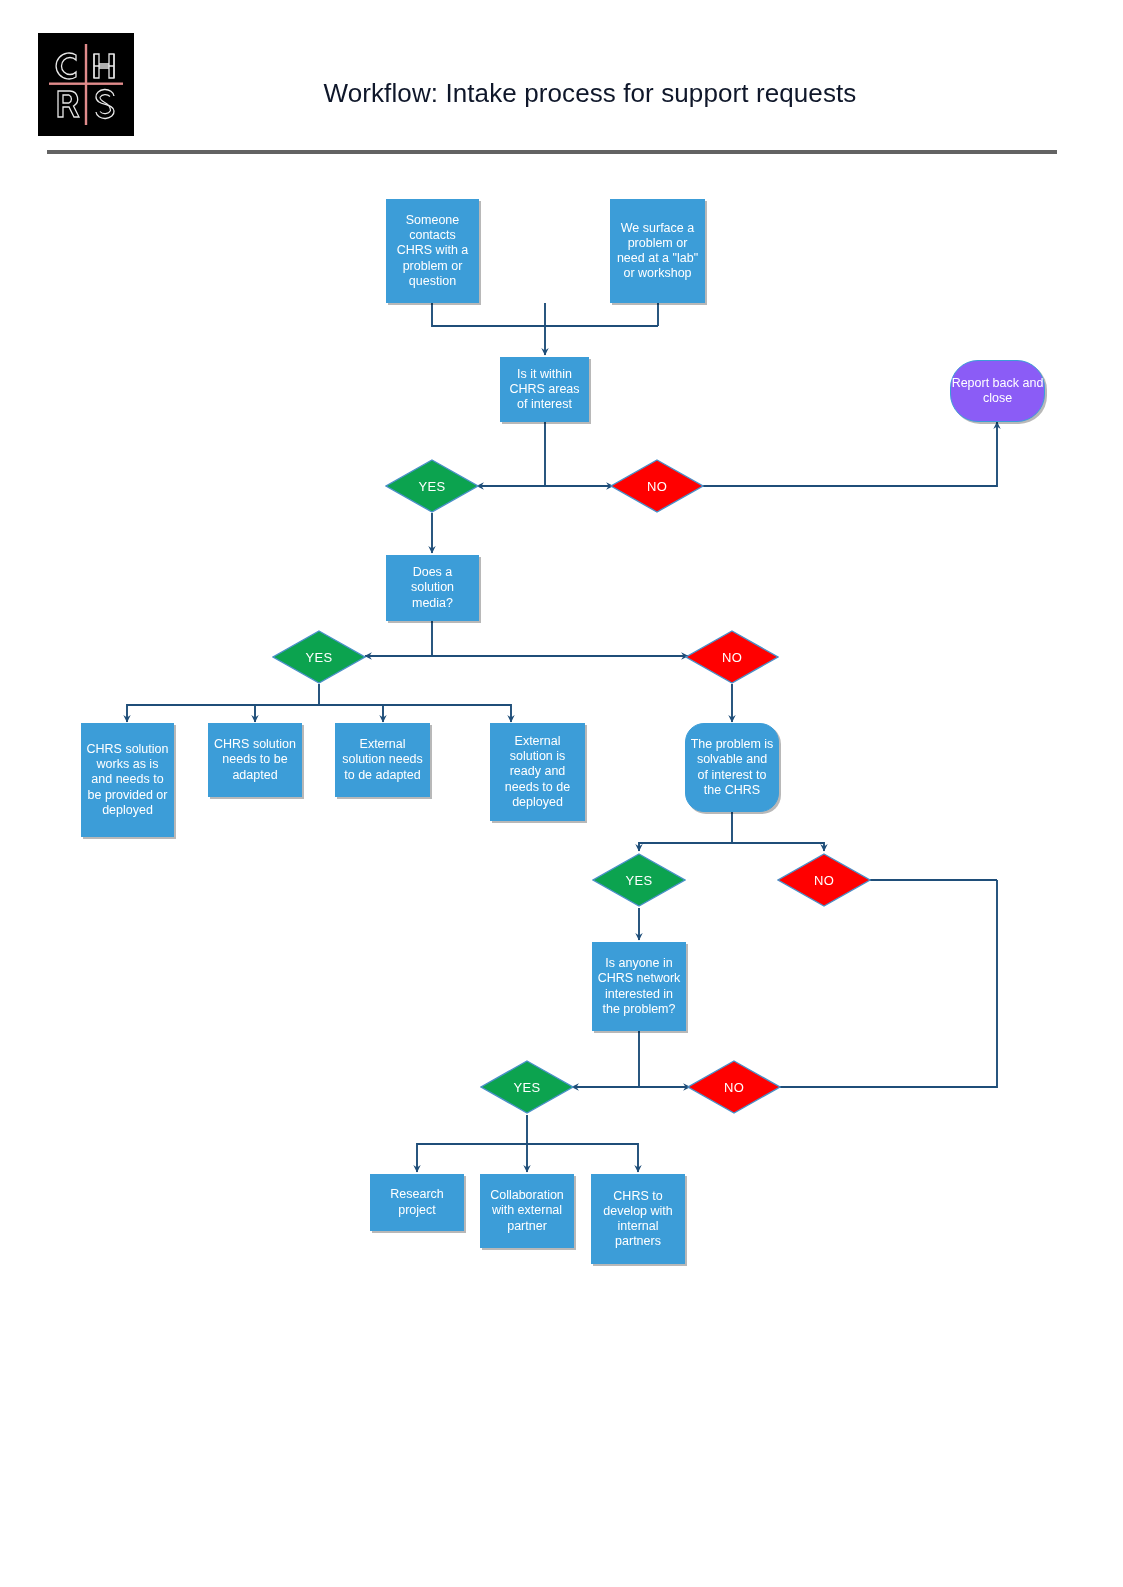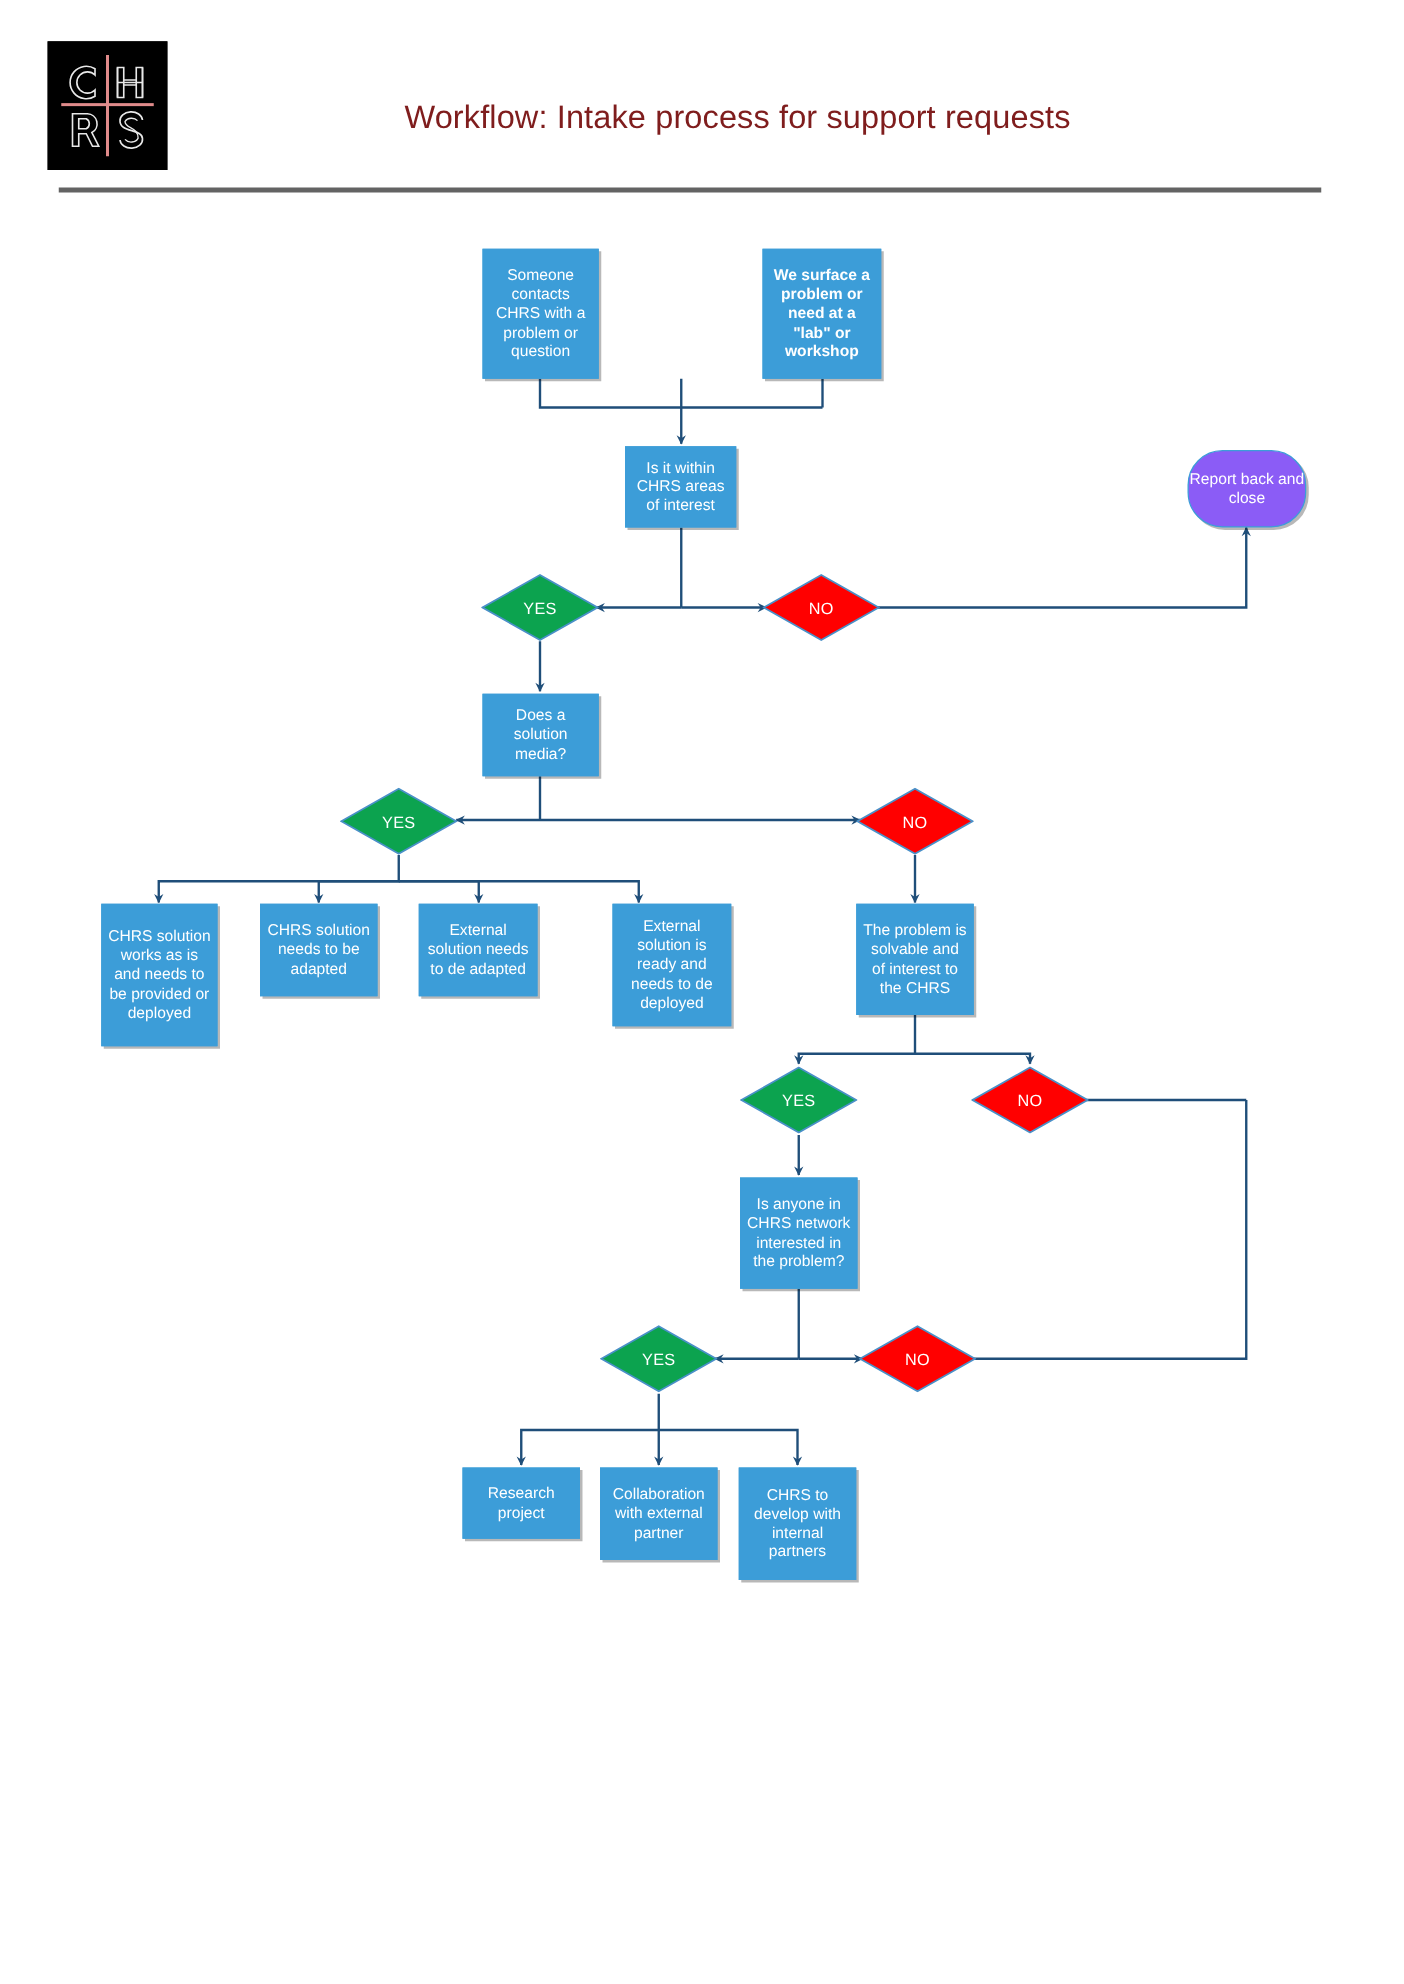--- a/index.html
+++ b/index.html
@@ -28,21 +28,21 @@
     width: 96px; height: 103px;
     background: #000000;
   }
   #logo svg { display: block; }
   #page-title {
     position: absolute;
     left: 150px; top: 78px;
     width: 880px;
     text-align: center;
     font-size: 26px;
-    color: #7f1d1d;
+    color: #0f172a;
     font-family: "Liberation Sans", sans-serif;
     letter-spacing: 0.1px;
   }
   #header-rule {
     position: absolute;
     left: 47px; top: 150px;
     width: 1010px; height: 4px;
     background: #636363;
   }
 
@@ -183,21 +183,21 @@
       <path d="M527,1144 L527,1172" marker-end="url(#ah)"></path>
       <path d="M527,1144 L638,1144 L638,1172" marker-end="url(#ah)"></path>
     </g>
   </svg>
 
   <div class="node box" style="left:386px; top:199px; width:93px; height:104px;">
     <span class="node-text">Someone contacts CHRS with a problem or question</span>
   </div>
 
 
-  <div class="node box" style="left:610px; top:199px; width:95px; height:104px;font-weight:bold;">
+  <div class="node box" style="left:610px; top:199px; width:95px; height:104px;">
     <span class="node-text">We surface a problem or need at a "lab" or workshop</span>
   </div>
 
   <div class="node box" style="left:500px; top:357px; width:89px; height:65px;justify-content:center;">
     <span class="node-text">Is it within CHRS areas of interest</span>
   </div>
 
   <div class="diamond-wrap" style="left:385px; top:459px; width:94px; height:54px;">
     <svg width="94" height="54" viewBox="0 0 94 54">
       <polygon points="47,1 93,27 47,53 1,27" fill="#0CA34F" stroke="#4A90C8" stroke-width="1.4"></polygon>
@@ -243,21 +243,21 @@
   </div>
 
   <div class="node box" style="left:335px; top:723px; width:95px; height:74px;">
     <span class="node-text">External solution needs to de adapted</span>
   </div>
 
   <div class="node box" style="left:490px; top:723px; width:95px; height:98px;">
     <span class="node-text">External solution is ready and needs to de deployed</span>
   </div>
 
-  <div class="node box" style="left:685px; top:723px; width:94px; height:89px;">
+  <div class="node box" style="left:685px; top:723px; width:94px; height:89px;border-radius:19px;">
     <span class="node-text">The problem is solvable and of interest to the CHRS</span>
   </div>
 
   <div class="diamond-wrap" style="left:592px; top:853px; width:94px; height:54px;">
     <svg width="94" height="54" viewBox="0 0 94 54">
       <polygon points="47,1 93,27 47,53 1,27" fill="#0CA34F" stroke="#4A90C8" stroke-width="1.4"></polygon>
     </svg>
     <span class="diamond-label">YES</span>
   </div>
 

